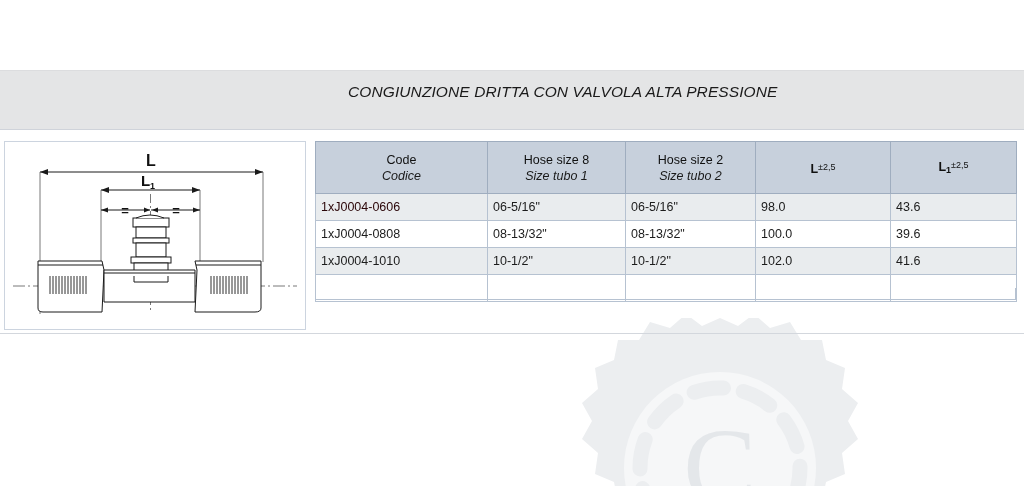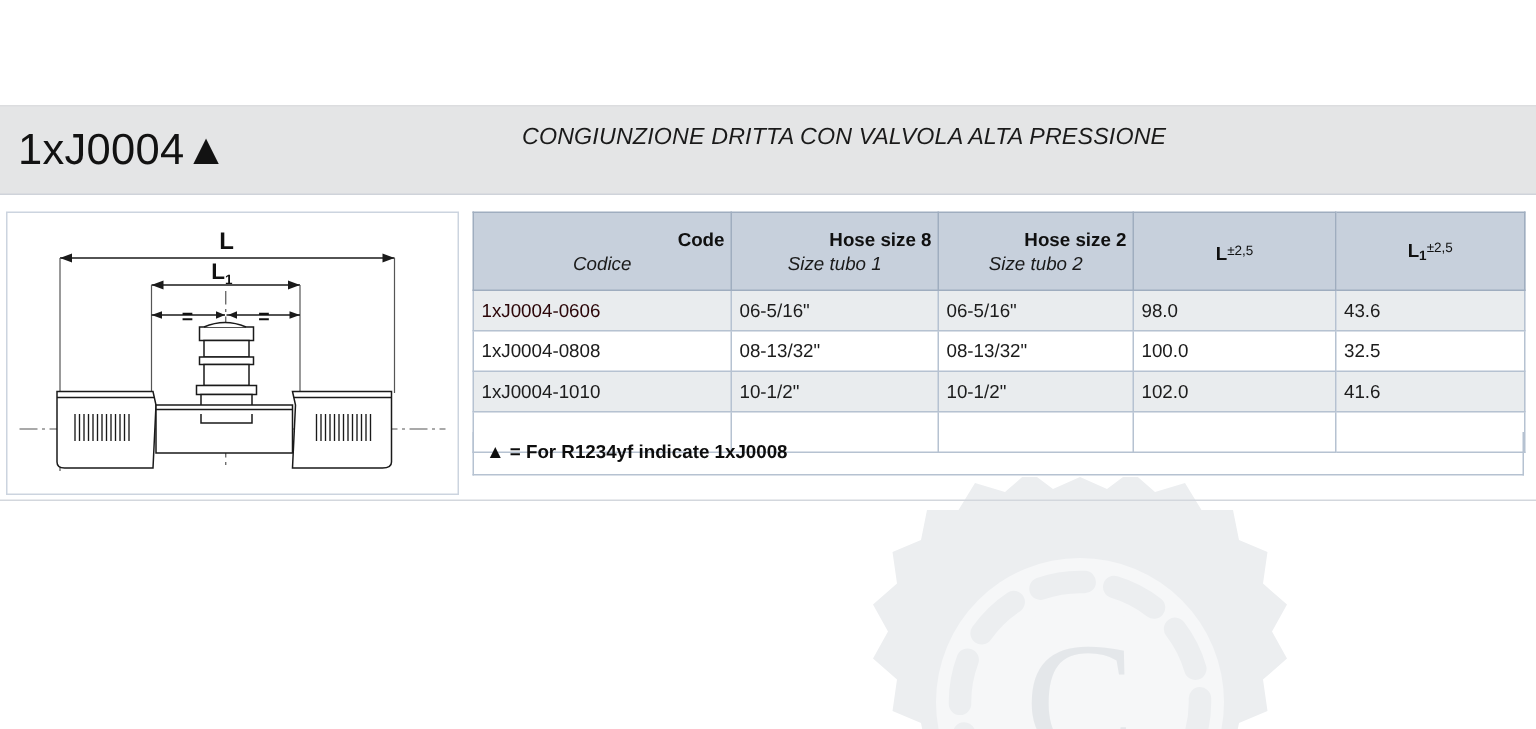--- a/index.html
+++ b/index.html
@@ -109,24 +109,23 @@
     background: #c7d0dc;
     border: 1px solid #9fadbf;
     height: 47px;
     padding: 2px 4px;
     vertical-align: middle;
     text-align: center;
     font-weight: normal;
   }
   .th-en {
     font-size: 12.5px;
-    font-weight: bold;
+    font-weight: normal;
     line-height: 16px;
     color: #101010;
-    text-align: right;
   }
   .th-it {
     font-size: 12.5px;
     font-style: italic;
     line-height: 16px;
     color: #1a1a1a;
   }
   .th-single {
     font-size: 12.5px;
     font-weight: bold;
@@ -209,21 +208,20 @@
     <circle cx="150" cy="150" r="96" fill="#f6f7f8"></circle>
     <g stroke="#eceef0" stroke-width="15" fill="none" stroke-linecap="round">
       <circle cx="150" cy="150" r="80" stroke-dasharray="30 20"></circle>
     </g>
     <circle cx="150" cy="150" r="64" fill="#f6f7f8"></circle>
     <text x="150" y="186" text-anchor="middle" font-family="'Liberation Serif', serif" font-size="110" fill="#e4e7ea">C</text>
   </svg>
 </div>
 
 <div id="header-band">
-  <div id="page-code">1xJ0004▲</div>
   <div id="title-block">
     <div id="title-it">CONGIUNZIONE DRITTA CON VALVOLA ALTA PRESSIONE</div>
   </div>
 </div>
 
 <div id="drawing-panel">
   <svg viewBox="0 0 300 187" width="300" height="187">
     <g stroke="#1a1a1a" fill="none" stroke-width="1">
 
       <line x1="35" y1="30" x2="258" y2="30"></line>
@@ -346,36 +344,35 @@
       <td>06-5/16"</td>
       <td>06-5/16"</td>
       <td>98.0</td>
       <td>43.6</td>
     </tr>
     <tr>
       <td>1xJ0004-0808</td>
       <td>08-13/32"</td>
       <td>08-13/32"</td>
       <td>100.0</td>
-      <td>32.5</td>
+      <td>39.6</td>
     </tr>
     <tr class="alt">
       <td>1xJ0004-1010</td>
       <td>10-1/2"</td>
       <td>10-1/2"</td>
       <td>102.0</td>
       <td>41.6</td>
     </tr>
     <tr class="blank">
       <td></td>
       <td></td>
       <td></td>
       <td></td>
       <td></td>
     </tr>
   </tbody>
 </table>
 
 <div id="footnote">
-  <div id="footnote-en">▲ = For R1234yf indicate 1xJ0008</div>
 </div>
 
 <div id="bottom-rule"></div>
 
 </body></html>

